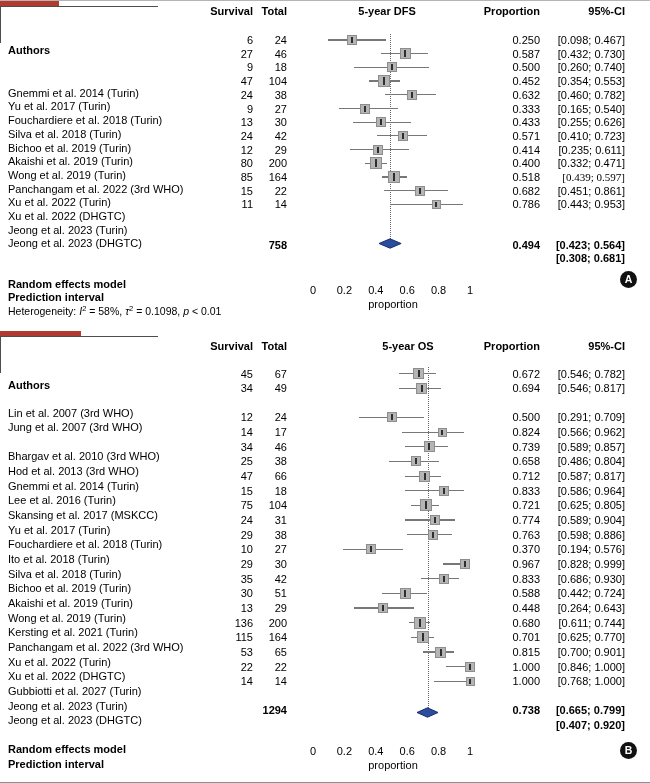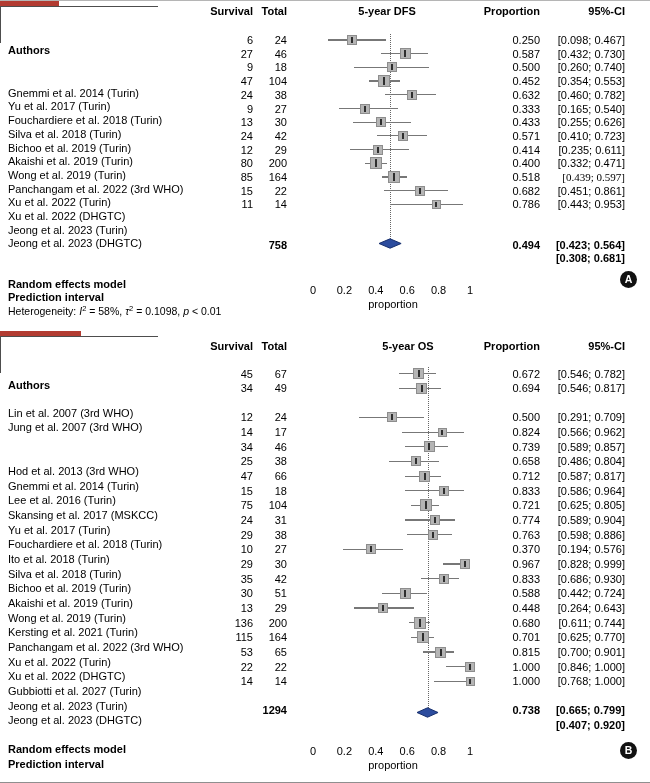--- a/index.html
+++ b/index.html
@@ -240,20 +240,21 @@
         <span class="t left" style="top: 0px;">Jung et al. 2007 (3rd WHO)</span>
         <span class="t c-sur" style="top: 0px;">34</span>
         <span class="t c-tot" style="top: 0px;">49</span>
         <span class="t c-pr" style="top: 0px;">0.694</span>
         <span class="t c-ci" style="top: 0px;">[0.546; 0.817]</span>
         <div class="marker" style="left: 398.722px; width: 42.547px; top: 6.4px; height: 1.2px; background: rgb(119, 119, 119);"></div>
         <div class="marker" style="left: 416.458px; top: 1.5px; width: 11px; height: 11px; background: rgb(181, 181, 181); border: 1px solid rgb(141, 141, 141); box-sizing: border-box;"></div>
         <div class="marker" style="left: 420.958px; top: 3.5px; width: 2px; height: 7px; background: rgb(47, 47, 47);"></div>
       </div>
       <div class="row" style="top: 79.48px;">
+        <span class="t left" style="top: 0px;">Bhargav et al. 2010 (3rd WHO)</span>
         <span class="t c-sur" style="top: 0px;">12</span>
         <span class="t c-tot" style="top: 0px;">24</span>
         <span class="t c-pr" style="top: 0px;">0.500</span>
         <span class="t c-ci" style="top: 0px;">[0.291; 0.709]</span>
         <div class="marker" style="left: 358.687px; width: 65.626px; top: 6.4px; height: 1.2px; background: rgb(119, 119, 119);"></div>
         <div class="marker" style="left: 386.5px; top: 2px; width: 10px; height: 10px; background: rgb(181, 181, 181); border: 1px solid rgb(141, 141, 141); box-sizing: border-box;"></div>
         <div class="marker" style="left: 390.5px; top: 4px; width: 2px; height: 6px; background: rgb(47, 47, 47);"></div>
       </div>
       <div class="row" style="top: 94.14px;">
         <span class="t left" style="top: 0px;">Hod et al. 2013 (3rd WHO)</span>

